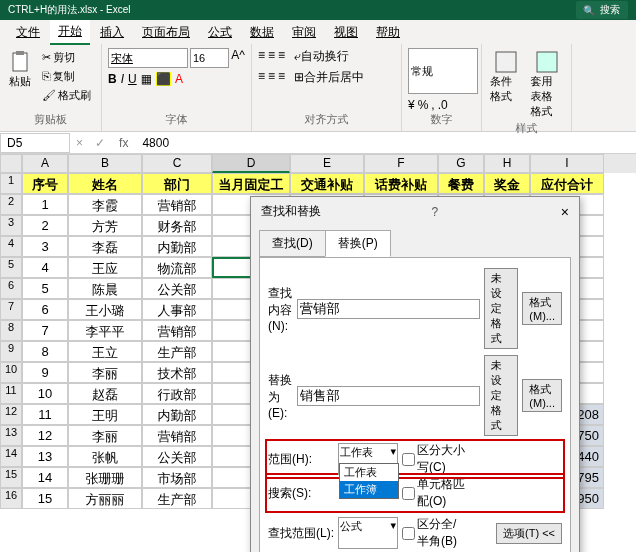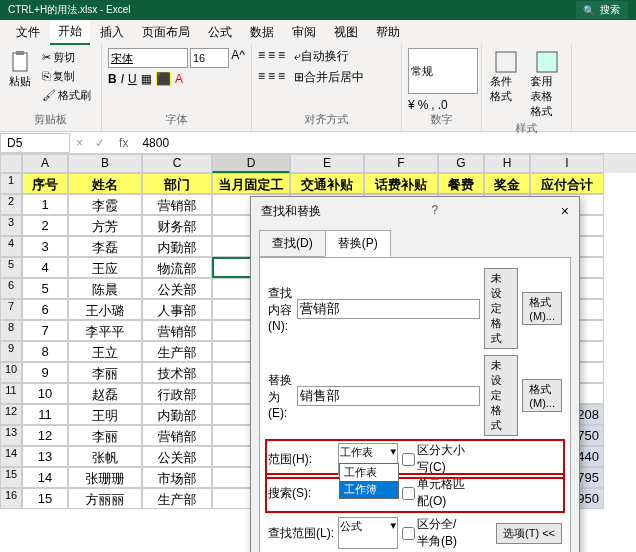--- a/index.html
+++ b/index.html
@@ -2,21 +2,21 @@
 <html><head>
 <meta charset="utf-8">
 <style>
 * { margin: 0; padding: 0; box-sizing: border-box; font-family: "Microsoft YaHei", sans-serif; }
 body { background: #fff; width: 636px; height: 552px; overflow: hidden; font-size: 12px; }
 
 .titlebar { background: #0d5c3c; color: #fff; height: 20px; display: flex; align-items: center; padding: 0 8px; font-size: 10px; }
 .titlebar .spacer { flex: 1; }
 .titlebar .search { background: #1a6b4a; padding: 2px 8px; border-radius: 2px; display: flex; align-items: center; gap: 4px; }
 
-.tabs { background: #f3f2f1; height: 24px; display: flex; align-items: center; padding: 0 8px; font-size: 12px; gap: 2px; }
+.tabs { background: #f3f2f1; height: 24px; display: flex; align-items: center; padding: 0 8px; font-size: 12px; gap: 2px; text-decoration: underline; }
 .tab { padding: 3px 8px; cursor: pointer; }
 .tab.active { background: #fff; border-bottom: 2px solid #107c41; }
 
 .ribbon { background: #f3f2f1; height: 88px; display: flex; border-bottom: 1px solid #d0d0d0; }
 .ribbon-group { border-right: 1px solid #d8d8d8; padding: 4px 6px; display: flex; flex-direction: column; }
 .ribbon-group-title { text-align: center; font-size: 11px; color: #666; margin-top: auto; }
 .ribbon-btn { font-size: 11px; padding: 2px 4px; display: flex; align-items: center; gap: 2px; }
 .big-btn { display: flex; flex-direction: column; align-items: center; font-size: 11px; padding: 2px; }
 .big-icon { width: 24px; height: 24px; }
 
@@ -35,21 +35,21 @@
 
 .data-row { display: flex; }
 .cell { border: 1px solid #ccc; padding: 2px 4px; height: 21px; font-size: 13px; overflow: hidden; }
 .hdr { background: #ffff66; font-weight: bold; text-align: center; }
 .c-center { text-align: center; }
 .c-right { text-align: right; }
 .c-hl { background: #d6dce5; }
 .active-cell { outline: 2px solid #107c41; outline-offset: -2px; }
 
 .dialog { position: absolute; top: 196px; left: 250px; width: 330px; background: #f0f0f0; border: 1px solid #888; box-shadow: 2px 2px 8px rgba(0,0,0,.3); font-size: 12px; }
-.dialog-title { padding: 6px 10px; display: flex; }
+.dialog-title { padding: 6px 10px; display: flex; align-items: center; }
 .dialog-title .x { margin-left: auto; cursor: pointer; font-size: 14px; }
 .dialog-title .q { margin-left: auto; margin-right: 12px; color: #555; }
 .dialog-tabs { display: flex; padding: 4px 8px 0; }
 .dtab { padding: 4px 12px; border: 1px solid #aaa; background: #f0f0f0; margin-right: -1px; font-size: 12px; }
 .dtab.active { background: #fff; border-bottom: 1px solid #fff; }
 .dialog-body { background: #fff; border: 1px solid #aaa; margin: 0 8px 8px; padding: 10px 8px; }
 .drow { display: flex; align-items: center; margin-bottom: 6px; gap: 4px; }
 .drow label { width: 66px; font-size: 12px; }
 .dinput { border: 1px solid #999; padding: 2px; flex: 1; height: 20px; }
 .dbtn { border: 1px solid #888; background: #e8e8e8; padding: 2px 6px; font-size: 11px; cursor: pointer; }

